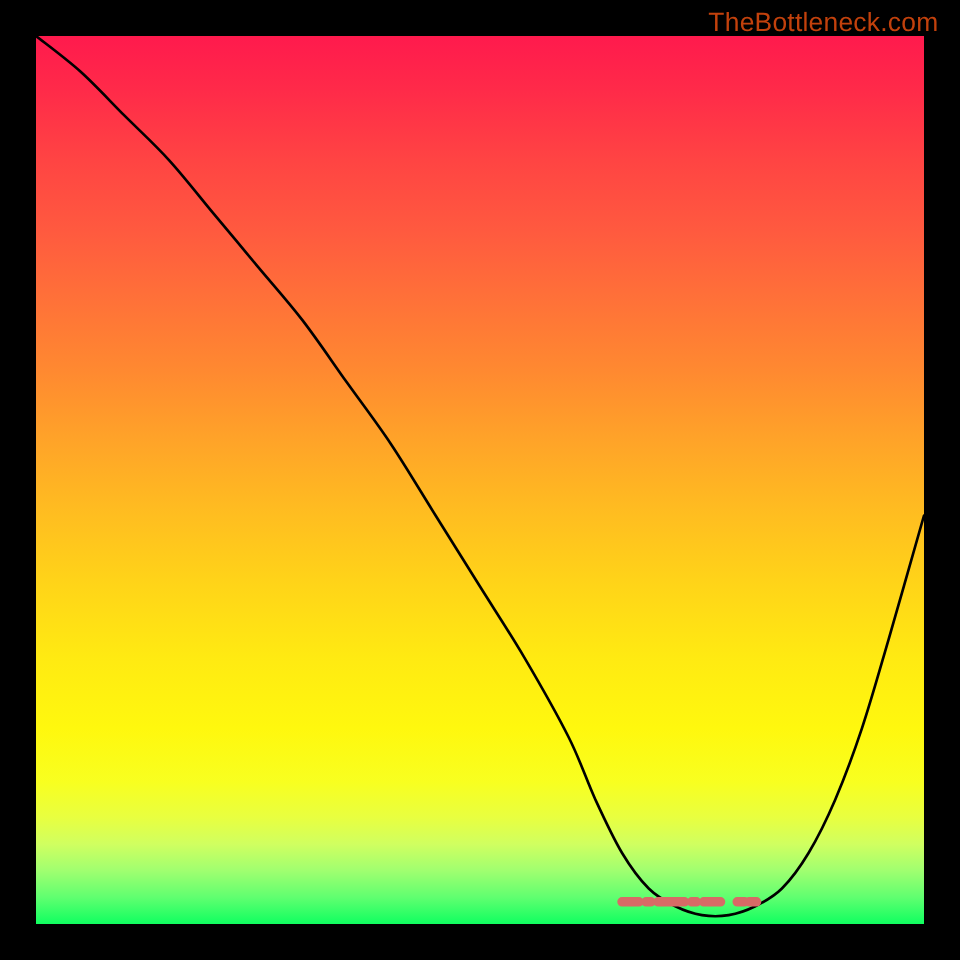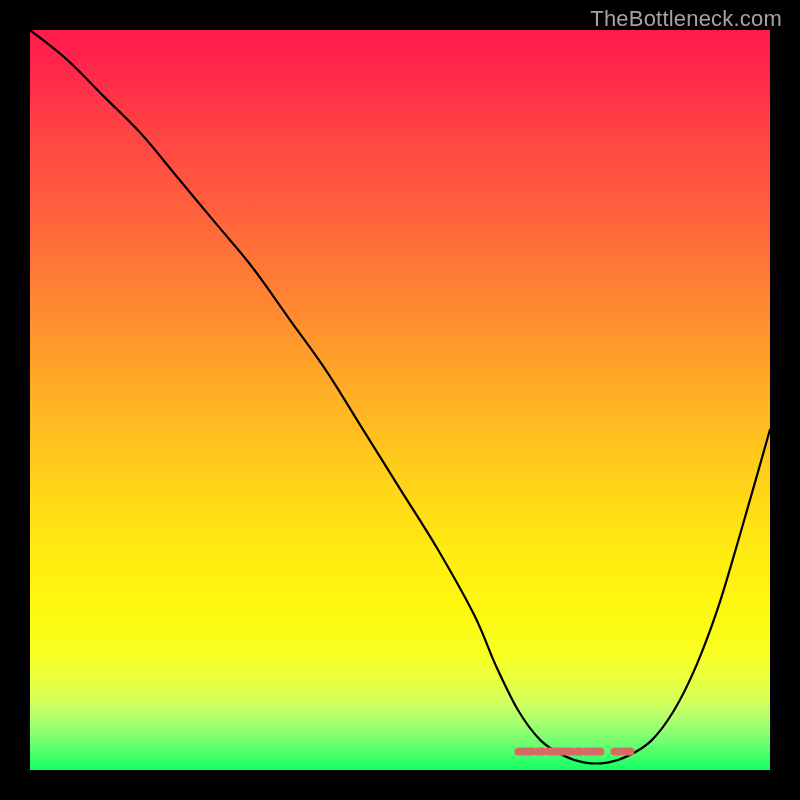--- a/index.html
+++ b/index.html
@@ -9,21 +9,21 @@
     width: 800px;
     height: 800px;
     background: #000;
   }
   .attribution {
     position: absolute;
     top: 6px;
     right: 18px;
     font-family: Arial, Helvetica, sans-serif;
     font-size: 22px;
-    color: #a3a3a3;
+    color: #c2410c;
     font-weight: 400;
     letter-spacing: 0.2px;
   }
   .plot {
     position: absolute;
     left: 30px;
     top: 30px;
     width: 740px;
     height: 740px;
   }

